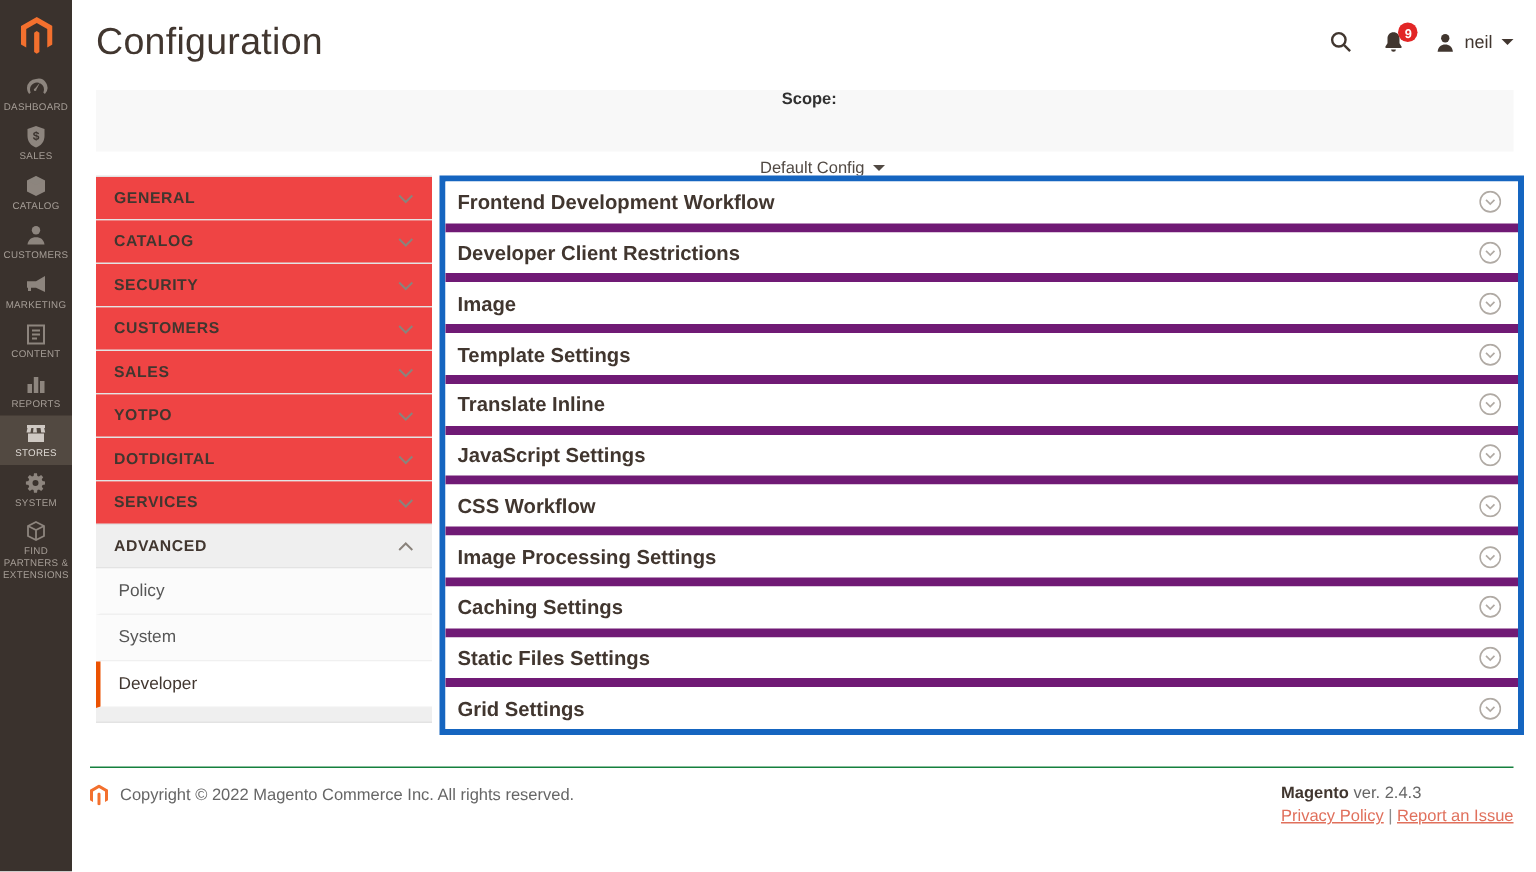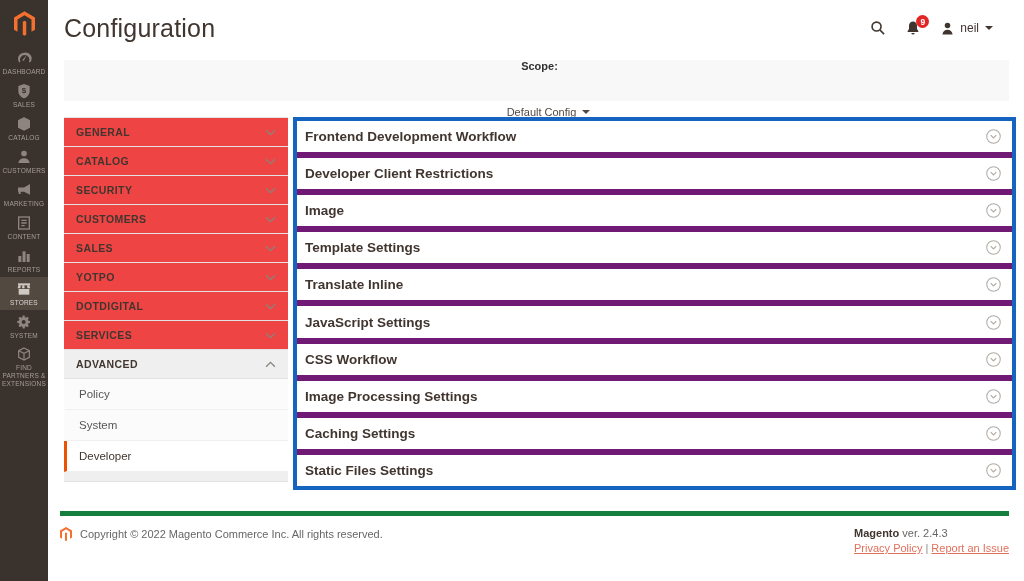--- a/index.html
+++ b/index.html
@@ -24,21 +24,21 @@
   }
   .side-item.active { background:#524941; }
   .side-item.active .lbl { color:#ded9d4; }
   .side-item.active .ic { color:#cfc9c3; }
 
   
   .main { flex:1; display:flex; flex-direction:column; }
 
   .page-header {
     height:56px; display:flex; align-items:center; justify-content:space-between;
-    padding:0 31px 0 16px;
+    padding:0 15px 0 16px;
   }
   .page-title { font-size:25px; font-weight:300; color:#41362f; letter-spacing:.2px; }
   .header-actions { display:flex; align-items:center; gap:19px; color:#41362f; }
   .bell-wrap { position:relative; display:flex; cursor:pointer; }
   .badge {
     position:absolute; top:-5px; right:-8px; background:#e22626; color:#fff;
     min-width:13px; height:13px; border-radius:7px; font-size:8.5px; font-weight:bold;
     display:flex; align-items:center; justify-content:center; padding:0 2px;
   }
   .user-chip { display:flex; align-items:center; gap:5px; cursor:pointer; }
@@ -91,21 +91,21 @@
   .panel-row {
     flex:1; display:flex; align-items:center; justify-content:space-between;
     padding:0 11px 0 8px; border-bottom:6px solid #701a75; cursor:pointer; background:#fff;
   }
   .panel-row:last-child { border-bottom:none; }
   .panel-row .title { font-size:13.5px; font-weight:600; color:#41362f; }
   .panel-row .circ-chev { color:#b0aaa4; display:flex; }
 
   
   .footer {
-    margin:21px 15px 0 12px; border-top:5px solid #15803d; padding-top:11px;
+    margin:21px 15px 0 12px; border-top:1px solid #15803d; padding-top:11px;
     display:flex; justify-content:space-between; align-items:flex-start;
   }
   .foot-left { display:flex; align-items:center; gap:8px; }
   .foot-copy { font-size:11px; color:#666; }
   .foot-right { }
   .foot-ver { font-size:11px; color:#666; }
   .foot-ver b { color:#41362f; }
   .foot-links { font-size:11px; margin-top:3px; }
   .foot-links a { color:#e0705c; text-decoration:underline; cursor:pointer; }
   .foot-sep { color:#8c8c8c; margin:0 3px; }
@@ -425,20 +425,29 @@
             <span class="title">Caching Settings</span>
             <span class="circ-chev">
               <svg viewBox="0 0 16 16" width="15" height="15">
                 <circle cx="8" cy="8" r="7.2" fill="none" stroke="currentColor" stroke-width="1.1"></circle>
                 <path d="M5 6.6l3 3 3-3" fill="none" stroke="currentColor" stroke-width="1.2"></path>
               </svg>
             </span>
           </div>
           <div class="panel-row">
             <span class="title">Static Files Settings</span>
+            <span class="circ-chev">
+              <svg viewBox="0 0 16 16" width="15" height="15">
+                <circle cx="8" cy="8" r="7.2" fill="none" stroke="currentColor" stroke-width="1.1"></circle>
+                <path d="M5 6.6l3 3 3-3" fill="none" stroke="currentColor" stroke-width="1.2"></path>
+              </svg>
+            </span>
+          </div>
+          <div class="panel-row">
+            <span class="title">Grid Settings</span>
             <span class="circ-chev">
               <svg viewBox="0 0 16 16" width="15" height="15">
                 <circle cx="8" cy="8" r="7.2" fill="none" stroke="currentColor" stroke-width="1.1"></circle>
                 <path d="M5 6.6l3 3 3-3" fill="none" stroke="currentColor" stroke-width="1.2"></path>
               </svg>
             </span>
           </div>
         </section>
 
     </div>

